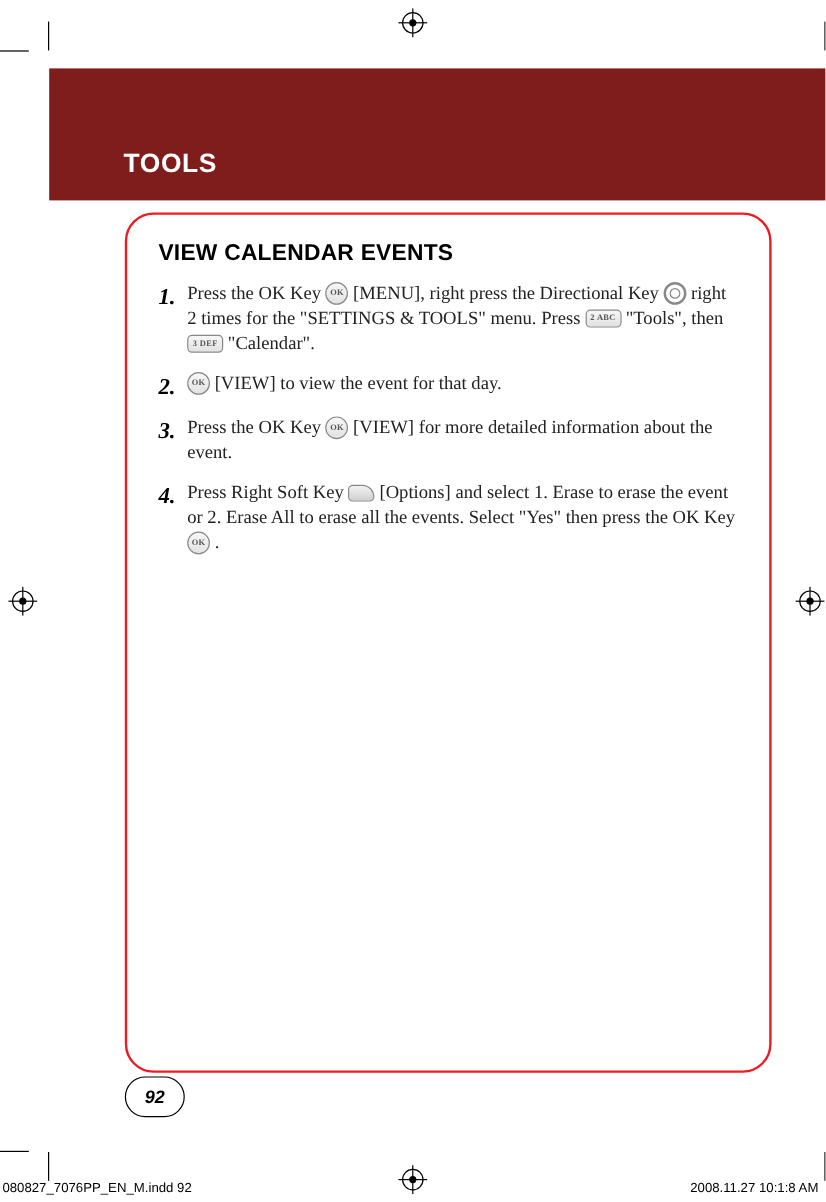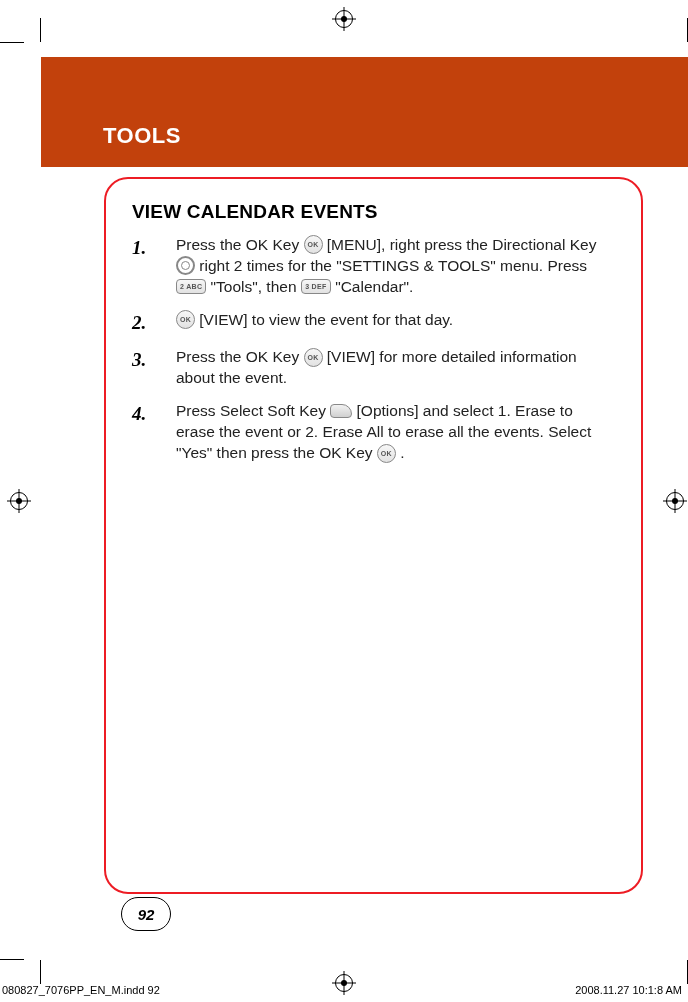--- a/index.html
+++ b/index.html
@@ -23,59 +23,59 @@
   .reg::before { left: 50%; top: -4px; bottom: -4px; width: 1px; transform: translateX(-0.5px); }
   .reg::after  { top: 50%; left: -4px; right: -4px; height: 1px; transform: translateY(-0.5px); }
   .reg .inner { position: absolute; left: 50%; top: 50%; width: 6px; height: 6px; border-radius: 50%; background: #000; transform: translate(-50%,-50%); }
   .reg-top { top: 10px; left: 50%; transform: translateX(-50%); }
   .reg-bot { bottom: 10px; left: 50%; transform: translateX(-50%); }
   .reg-left { left: 10px; top: 50%; transform: translateY(-50%); }
   .reg-right { right: 4px; top: 50%; transform: translateY(-50%); }
 
   
   .page-frame { position: absolute; left: 41px; top: 43px; right: 0; bottom: 43px; }
-  .red-band { background: #c2410c; height: 110px; margin-top: 14px; position: relative; }
+  .red-band { background: #7f1d1d; height: 110px; margin-top: 14px; position: relative; }
   .red-band h1 { position: absolute; left: 62px; bottom: 18px; color: #fff; font-weight: 800; letter-spacing: 0.5px; font-size: 22px; }
 
   
   .content-box {
     position: absolute;
     left: 63px; right: 45px; top: 134px; bottom: 65px;
     border: 2px solid #ed1c24;
     border-radius: 24px;
     padding: 22px 26px 22px 26px;
   }
   .section-title { font-weight: 700; font-size: 19px; letter-spacing: 0.2px; margin-bottom: 12px; font-family: Arial Black, Arial, sans-serif; }
 
   ol.steps { list-style: none; }
   ol.steps li { display: flex; margin-bottom: 12px; font-size: 15.5px; line-height: 1.35; color: #222; }
   ol.steps li .num { font-style: italic; font-weight: 700; font-size: 19px; min-width: 24px; font-family: Georgia, "Times New Roman", serif; color: #000; }
   ol.steps li .body { flex: 1; }
-  .txt { font-family: Liberation Sans, sans-serif; margin-left: 20px; }
+  .txt { font-family: Liberation Serif, serif; }
 
   
   .key {
     display: inline-flex; align-items: center; justify-content: center;
     vertical-align: middle;
     border: 1px solid #888; border-radius: 8px;
     background: linear-gradient(#f7f7f7,#e2e2e2);
     font-size: 8px; color: #555; font-weight: 700;
     padding: 0 3px; position: relative; top: -1px;
     line-height: 1;
   }
   .key.round { width: 19px; height: 19px; border-radius: 50%; padding: 0; }
   .key.round.ring { border: 2px solid #888; background: #fff; }
   .key.round.ring::after { content: ""; width: 7px; height: 7px; border: 1px solid #888; border-radius: 50%; }
   .key.rect { min-width: 30px; height: 15px; border-radius: 4px; }
   .key.softright { min-width: 22px; height: 14px; border-radius: 4px 10px 4px 4px; background: linear-gradient(#f2f2f2,#d0d0d0); }
   .key .lbl { font-size: 7px; letter-spacing: 0.3px; }
 
   
   .page-num {
-    position: absolute; left: 80px; bottom: 28px;
+    position: absolute; left: 63px; bottom: 28px;
     width: 50px; height: 34px;
     border: 1.5px solid #000; border-radius: 17px;
     display: flex; align-items: center; justify-content: center;
     font-style: italic; font-weight: 700; font-size: 15px;
   }
 
   
   .footer { position: absolute; left: 0; right: 0; bottom: 0; height: 22px; display: flex; justify-content: space-between; align-items: center; padding: 0 6px 2px 2px; font-size: 11px; color: #000; font-family: Arial, sans-serif; }
 </style>
 </head>
@@ -150,21 +150,21 @@
           <span class="key round">
               <span class="lbl">OK</span>
             </span>
           <span> [VIEW] for more detailed information about the event.</span>
         </div>
       </li>
 
       <li>
         <div class="num">4.</div>
         <div class="body txt">
-          <span>Press Select Soft Key </span>
+          <span>Press Right Soft Key </span>
           <span class="key softright"></span>
           <span> [Options] and select 1. Erase to erase the event or 2. Erase All to erase all the events. Select "Yes" then press the OK Key </span>
           <span class="key round">
               <span class="lbl">OK</span>
             </span>
           <span> .</span>
         </div>
       </li>
 
     </ol>

